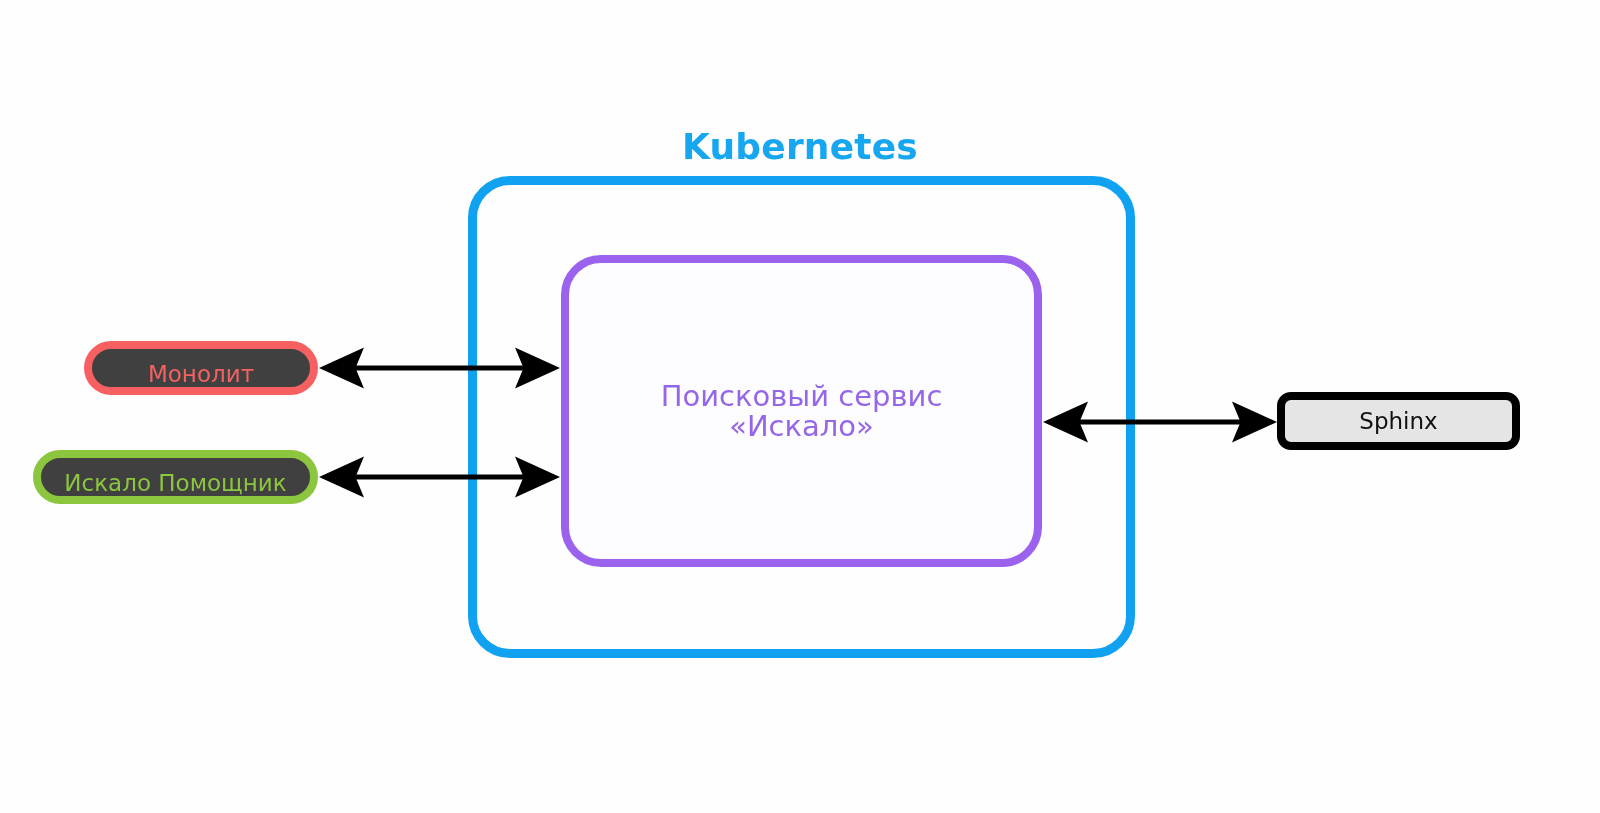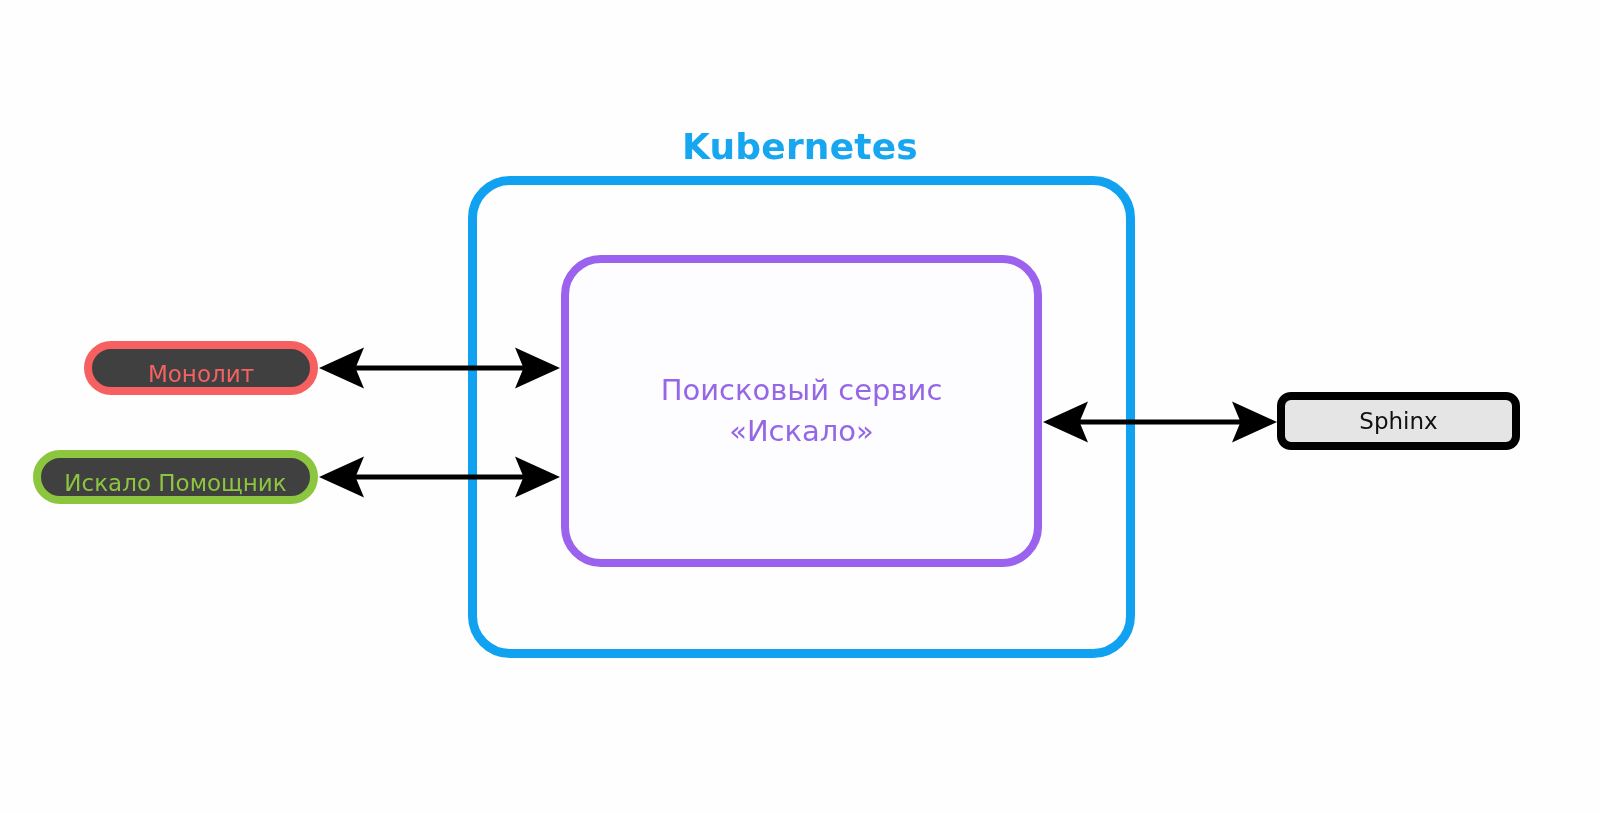--- a/index.html
+++ b/index.html
@@ -55,21 +55,21 @@
     border-radius: 40px;
     box-sizing: border-box;
     background: #fdfdff;
     display: flex;
     align-items: center;
     justify-content: center;
   }
   .service-label {
     color: #9566E6;
     font-size: 29px;
-    line-height: 41px;
+    line-height: 30px;
     text-align: center;
     white-space: pre-line;
   }
 
   
   .pill {
     position: absolute;
     box-sizing: border-box;
     display: flex;
     align-items: flex-end;

